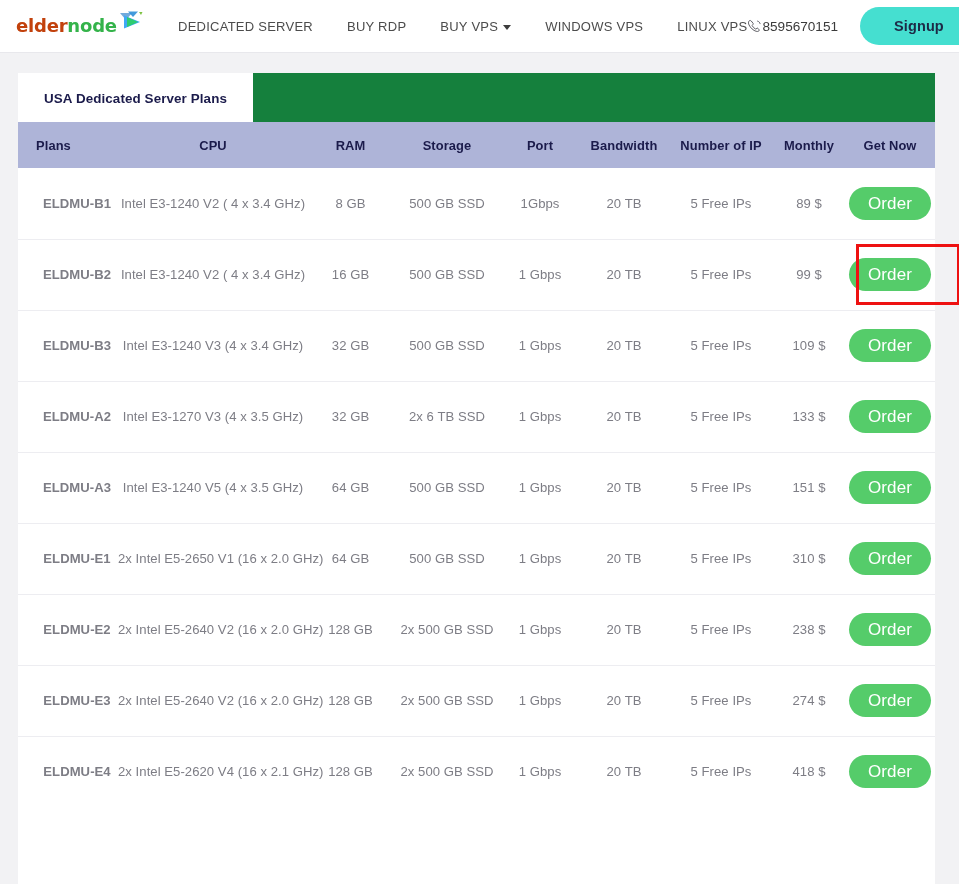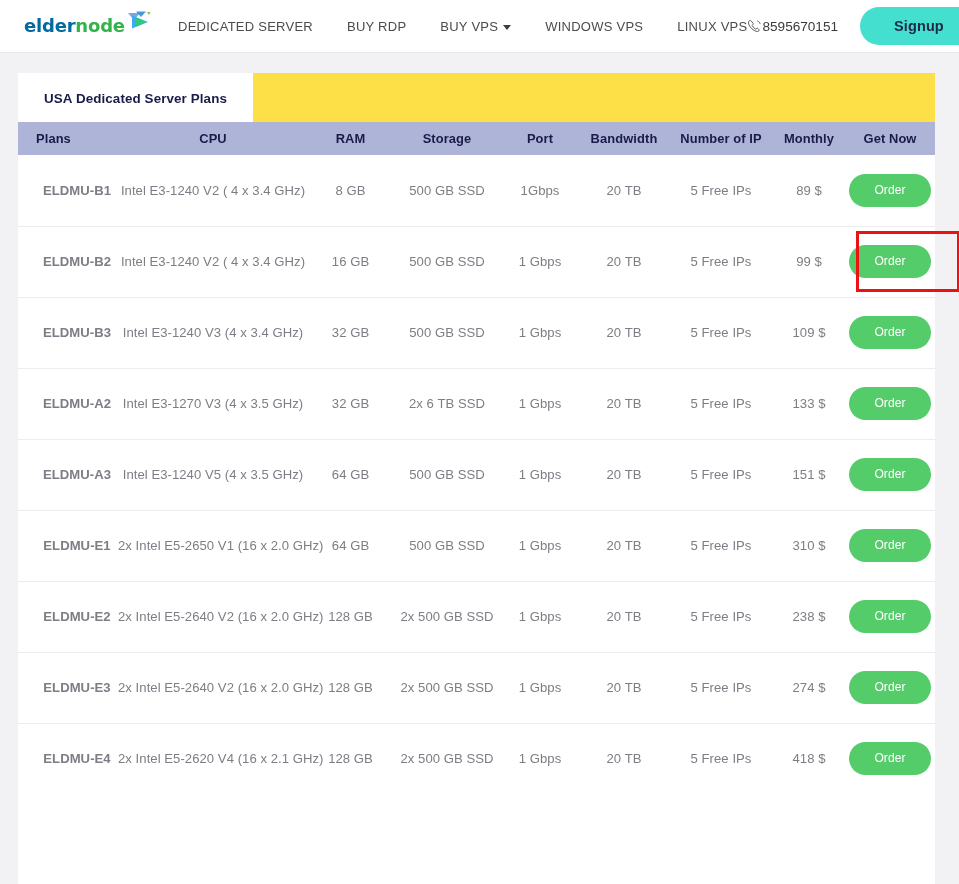--- a/index.html
+++ b/index.html
@@ -32,21 +32,21 @@
     width: 128px;
     flex: 0 0 auto;
   }
   .logo-text {
     font-size: 18px;
     font-weight: 700;
     letter-spacing: -0.2px;
     font-family: "DejaVu Sans", sans-serif;
     line-height: 1;
   }
-  .logo-elder { color: #0369a1; margin-left: 8px; }
+  .logo-elder { color: #c2410c; }
   .logo-node { color: #34b34a; }
   .logo-mark { margin-left: 1px; display: inline-block; position: relative; top: -3px; }
 
   .nav-links {
     display: flex;
     align-items: center;
     gap: 0px;
     margin-left: 34px;
     flex: 1 1 auto;
   }
@@ -106,21 +106,21 @@
   .card {
     background: #ffffff;
     width: 917px;
     min-height: 811px;
     box-shadow: 0 0 0 0 rgba(0,0,0,0);
   }
 
   
   .tabs {
     display: flex;
-    background: #fde047;
+    background: #15803d;
     padding-left: 0px;
   }
   .tab {
     background: #ffffff;
     padding: 18px 26px 16px 26px;
     font-size: 13.4px;
     font-weight: 700;
     color: #1b1b4b;
     letter-spacing: 0.1px;
     cursor: pointer;
@@ -133,21 +133,21 @@
     border-collapse: collapse;
     width: 917px;
     table-layout: fixed;
     background: #ffffff;
   }
   table.plans thead th {
     background: #aeb4d8;
     color: #1b1b4b;
     font-size: 12.9px;
     font-weight: 700;
-    height: 33px;
+    height: 46px;
     vertical-align: middle;
     letter-spacing: 0.1px;
     text-align: center;
     white-space: nowrap;
   }
   table.plans thead th.col-plans { text-align: left; padding-left: 18px; }
 
   table.plans tbody td {
     height: 71px;
     vertical-align: middle;
@@ -169,21 +169,21 @@
   }
   td.cell-cpu { color: #8a8a92; font-size: 12.9px; }
   td.cell-price { color: #7d7d85; }
 
   .order-btn {
     display: inline-block;
     background: #55cc6a;
     color: #ffffff;
     border: none;
     border-radius: 20px;
-    font-size: 12px;
+    font-size: 17px;
     font-family: "Liberation Sans", sans-serif;
     width: 82px;
     height: 33px;
     line-height: 33px;
     text-align: center;
     cursor: pointer;
     letter-spacing: 0.1px;
   }
 
   

